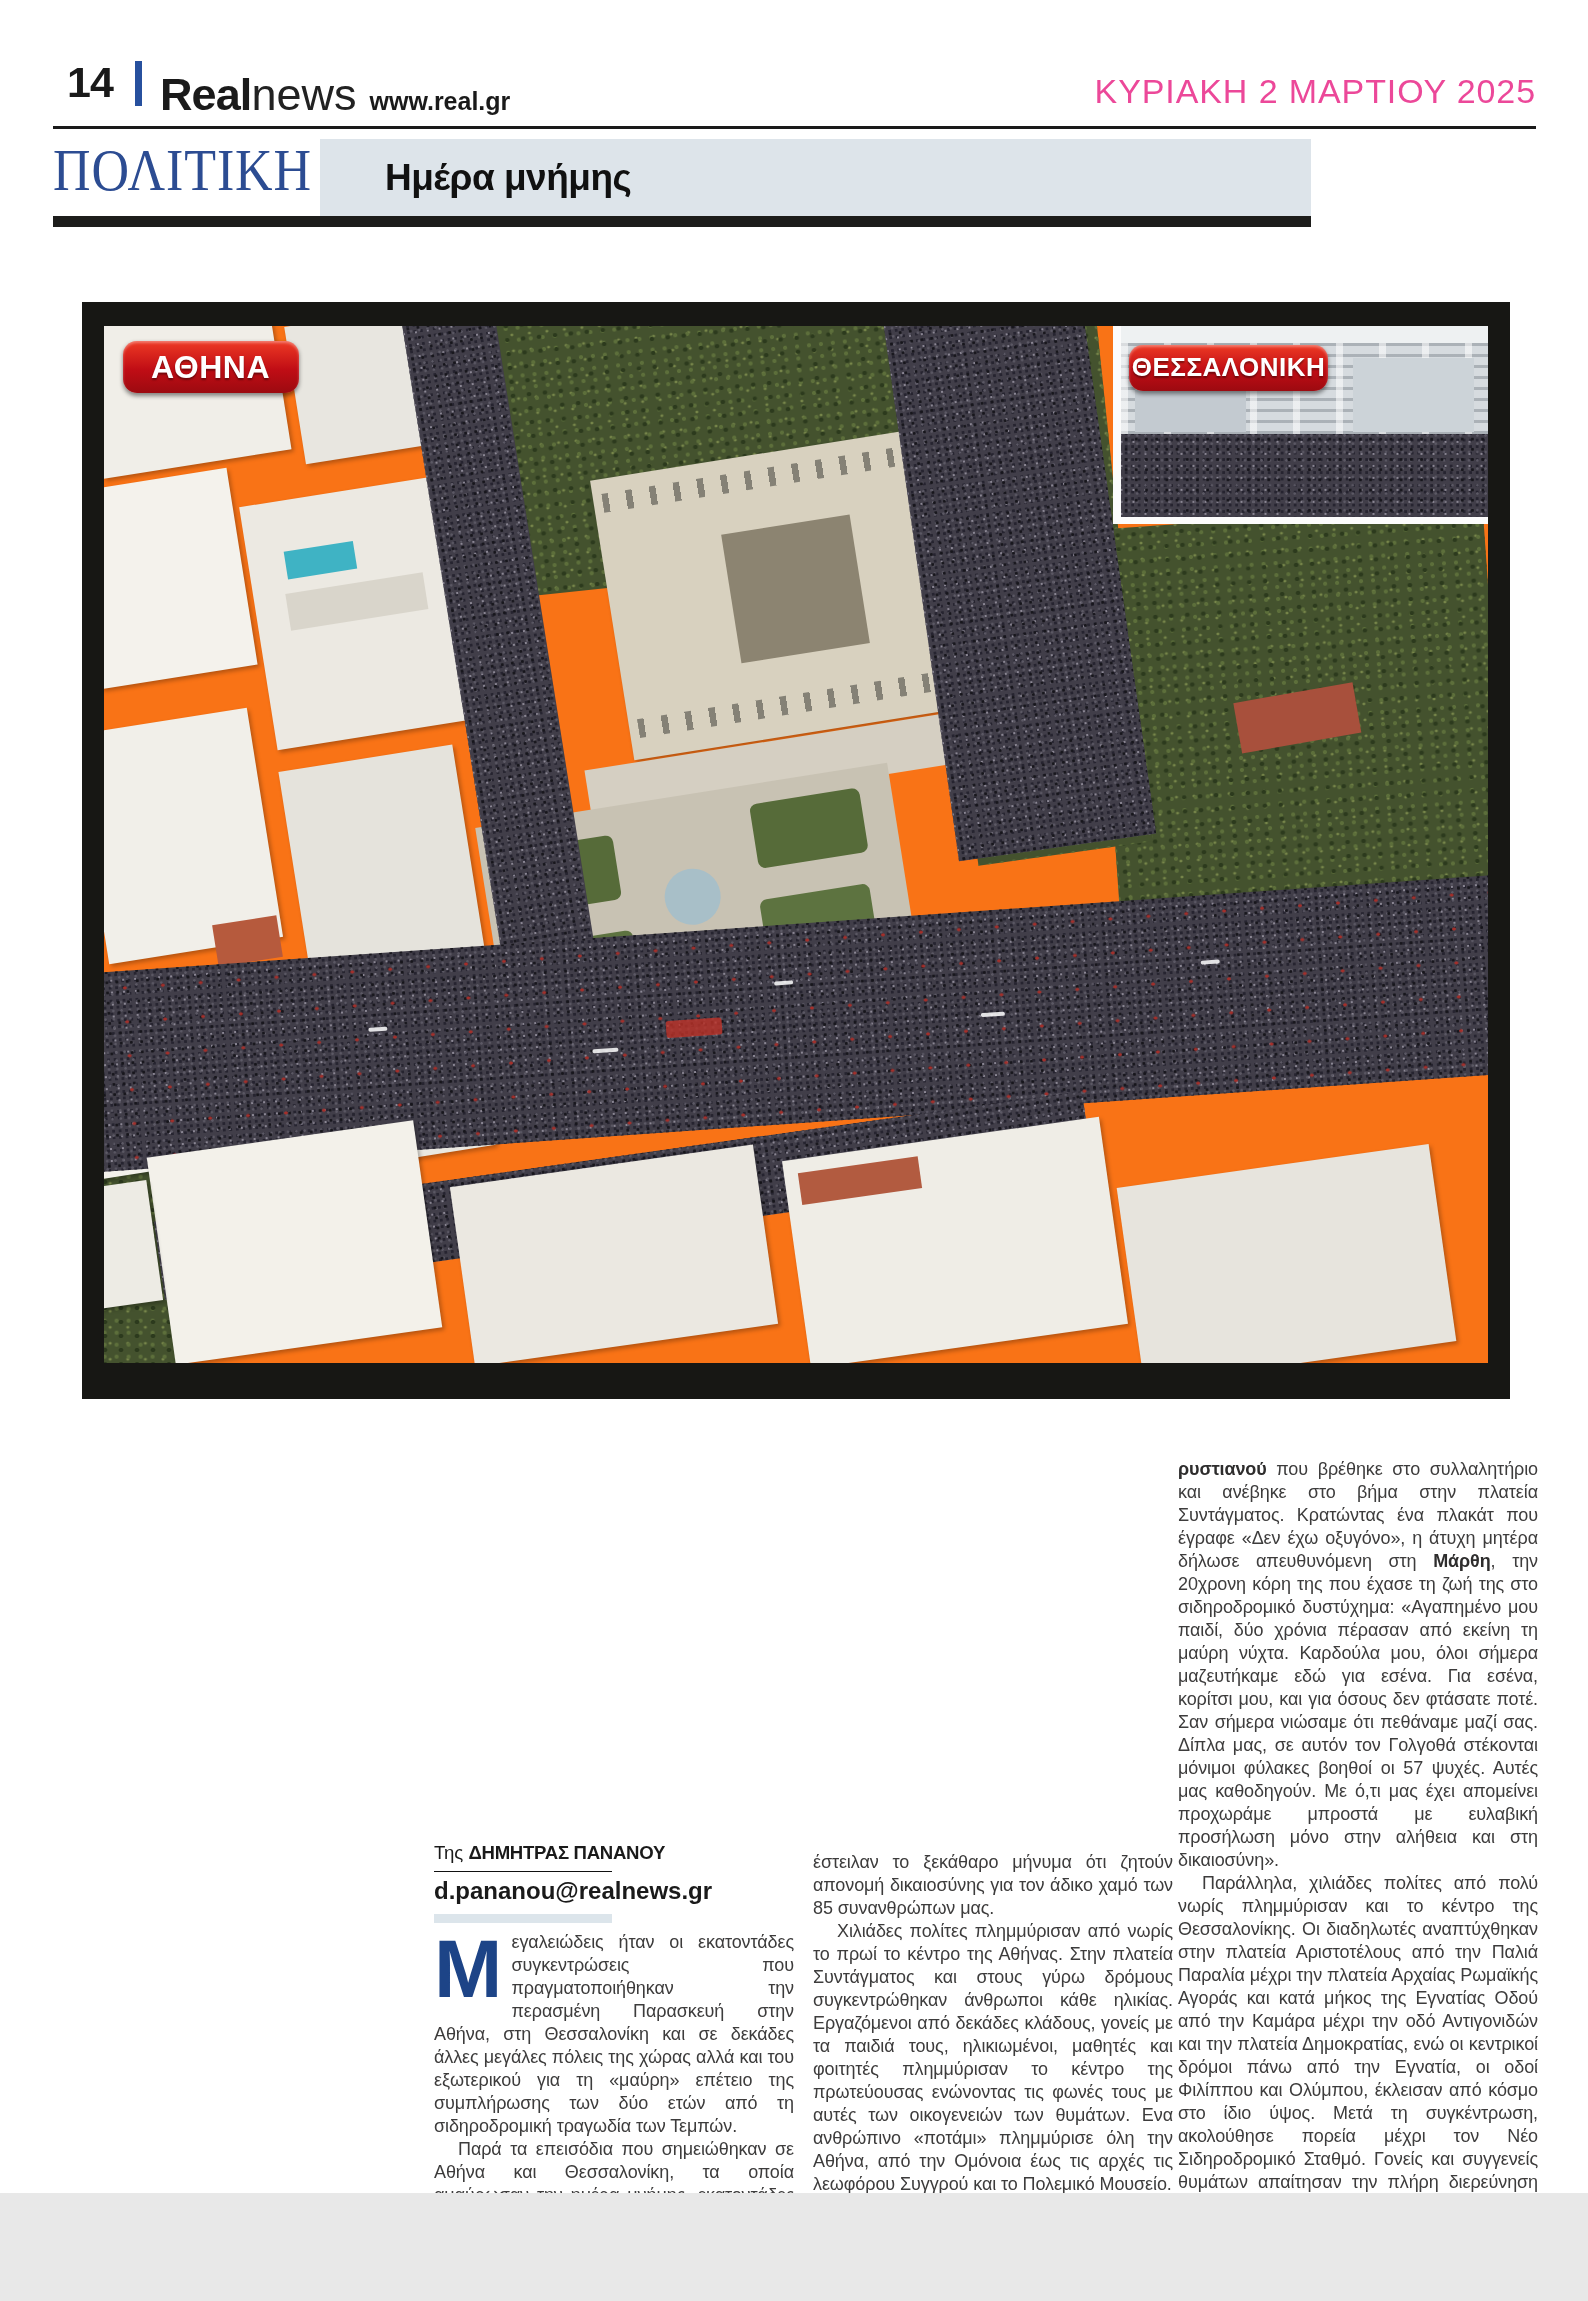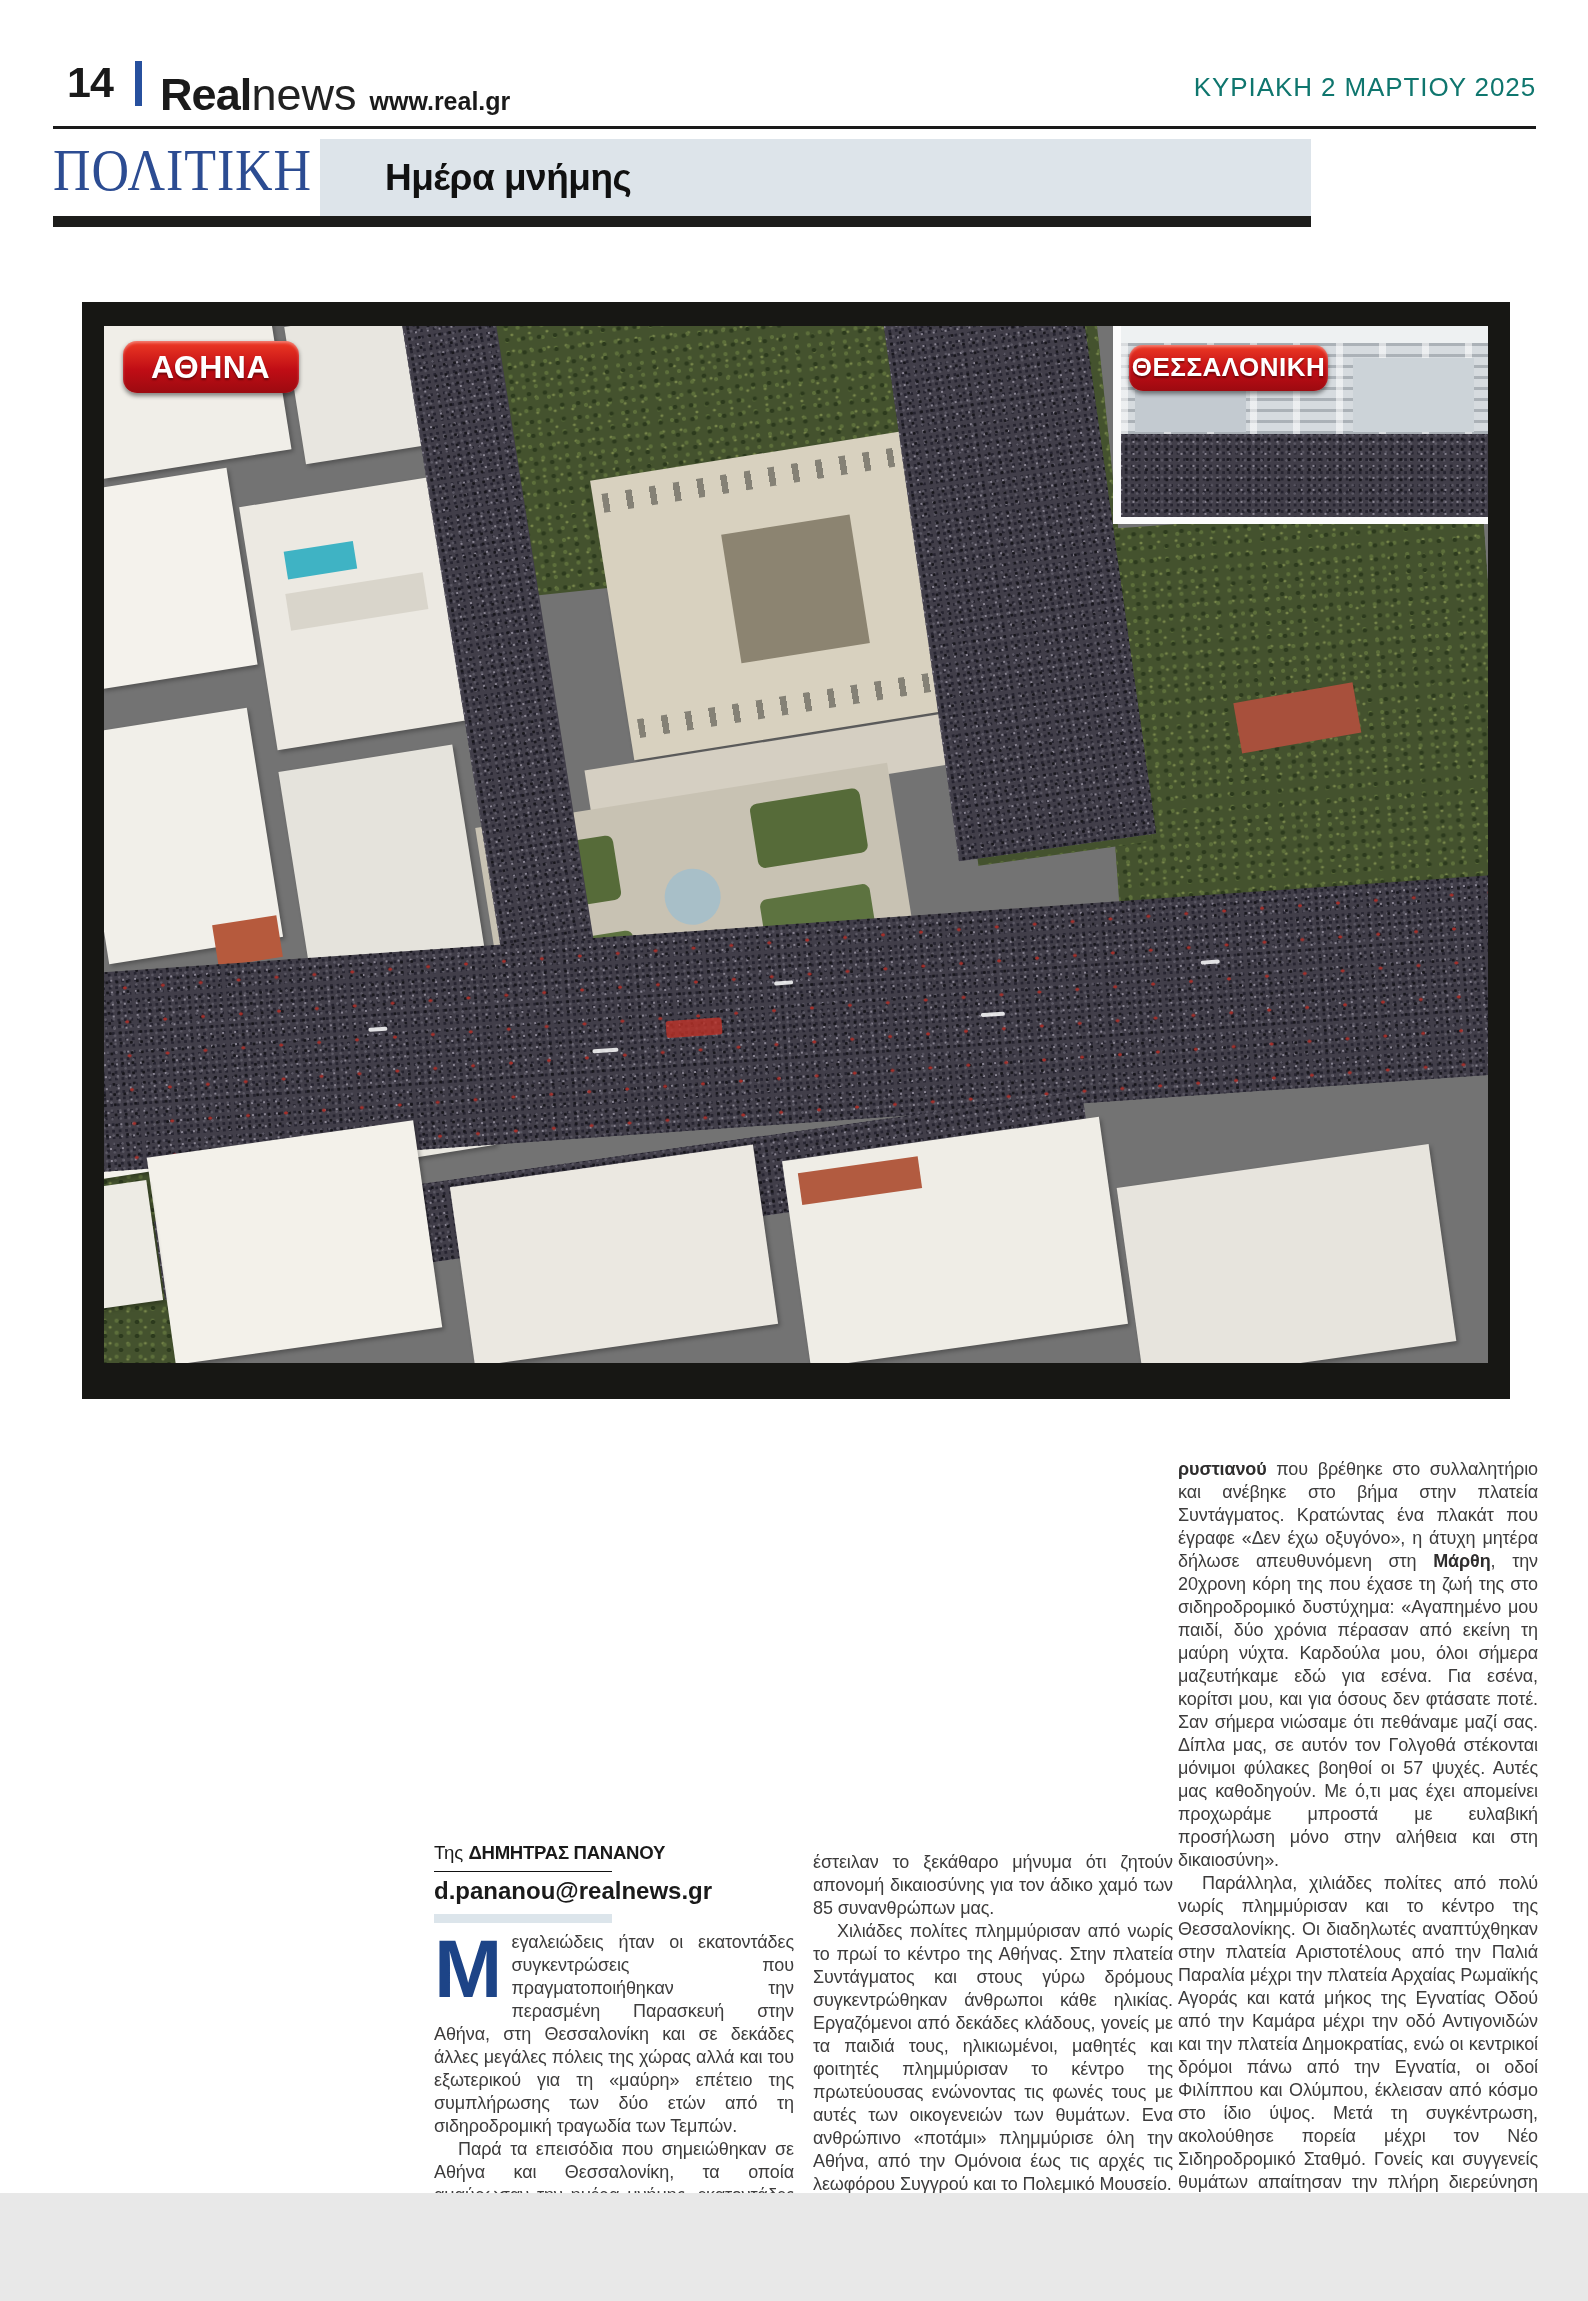--- a/index.html
+++ b/index.html
@@ -7,34 +7,34 @@
         font-family:"Liberation Sans","DejaVu Sans",sans-serif;overflow:hidden;}
   .abs{position:absolute;}
 
   
   .pageno{left:67px;top:58px;font-size:43px;font-weight:bold;color:#1a1a1a;letter-spacing:-0.9px;}
   .brand-pipe{left:135px;top:61px;width:6.5px;height:45px;background:#27509e;}
   .brand{left:160px;top:69px;font-size:45px;color:#1a1a1a;white-space:nowrap;}
   .brand .b-bold{font-weight:bold;letter-spacing:-0.9px;}
   .brand .b-light{font-weight:normal;color:#222;}
   .brand .b-url{font-size:25px;font-weight:bold;margin-left:13px;letter-spacing:0;}
-  .edition-date{right:53px;top:72px;font-size:26px;color:#0f766e;letter-spacing:0.9px;white-space:nowrap;}
+  .edition-date{right:53px;top:72px;font-size:34px;color:#ec4899;letter-spacing:0.9px;white-space:nowrap;}
   .header-rule{left:53px;top:126px;width:1483px;height:2.8px;background:#1a1a1a;}
 
   
   .section-title{left:53px;top:137px;font-family:"Liberation Serif","DejaVu Serif",serif;
       font-size:52px;color:#2c4c92;transform:scaleY(1.12);transform-origin:left top;letter-spacing:0.9px;}
   .kicker-bar{left:320px;top:139px;width:991px;height:77px;background:#dde4ea;
       display:flex;align-items:center;}
   .kicker-bar span{font-size:37px;font-weight:bold;color:#111;padding-left:65px;letter-spacing:-0.5px;}
   .dark-bar{left:53px;top:216px;width:1258px;height:11px;background:#1d1d1b;}
 
   
   .photo-frame{left:82px;top:302px;width:1428px;height:1097px;background:#171714;}
-  .photo-inner{position:absolute;left:22px;top:24px;width:1384px;height:1037px;overflow:hidden;background:#737373;}
+  .photo-inner{position:absolute;left:22px;top:24px;width:1384px;height:1037px;overflow:hidden;background:#f97316;}
   .s{position:absolute;}
   .bld{background:#f1efe9;box-shadow:1.9px 2.8px 4.6px rgba(0,0,0,.28);}
   .trees{background-color:#44522e;background-image:
       radial-gradient(#2c3a1d 1.9px,transparent 2.8px),
       radial-gradient(#5d6f3b 1.7px,transparent 2.4px),
       radial-gradient(#77864a 1.1px,transparent 1.9px);
       background-size:16px 14px,12px 12px,17.6px 16px;background-position:0 0,5.6px 3.7px,2.8px 8.3px;}
   .crowd{background-color:#413e49;background-image:
       radial-gradient(#17161c 1.2px,transparent 1.7px),
       radial-gradient(#5c5965 1px,transparent 1.5px),

